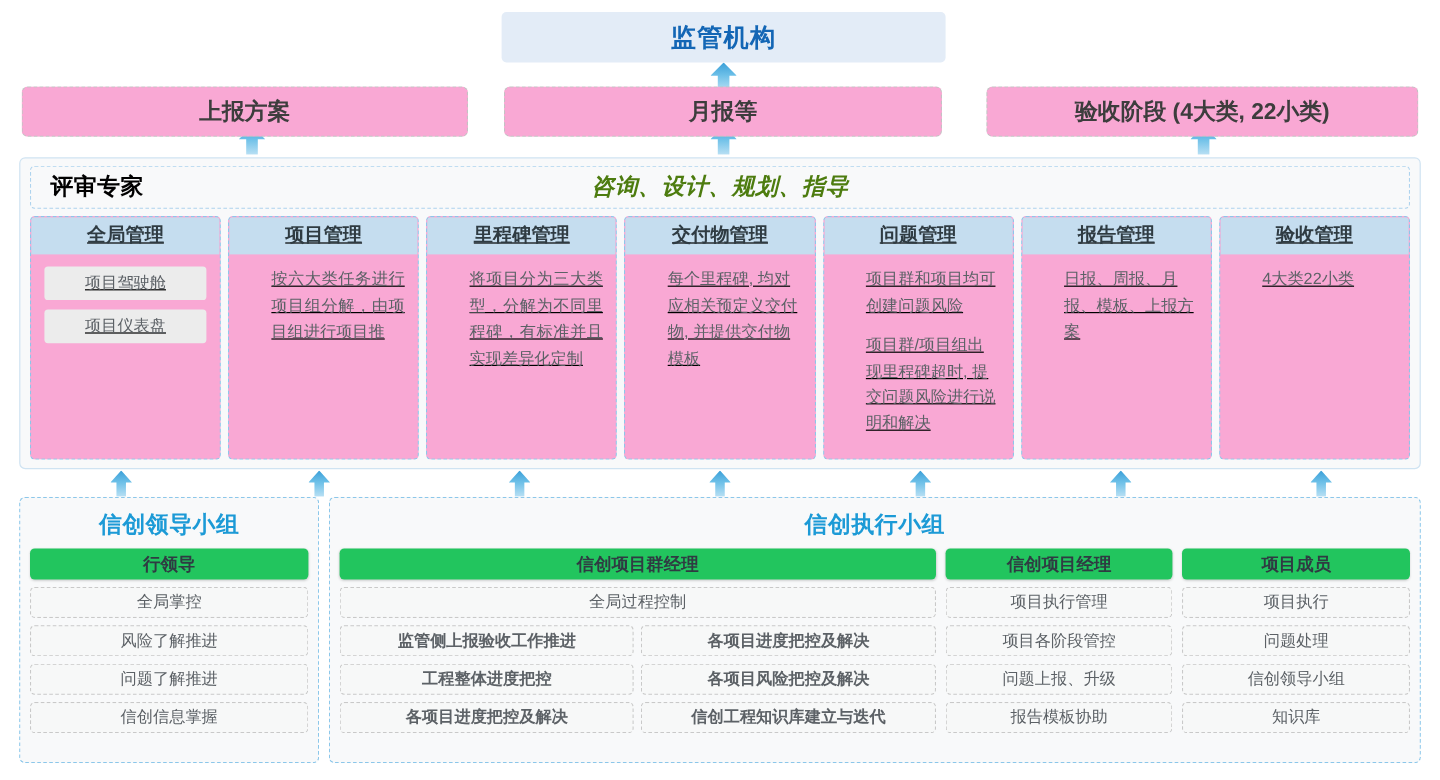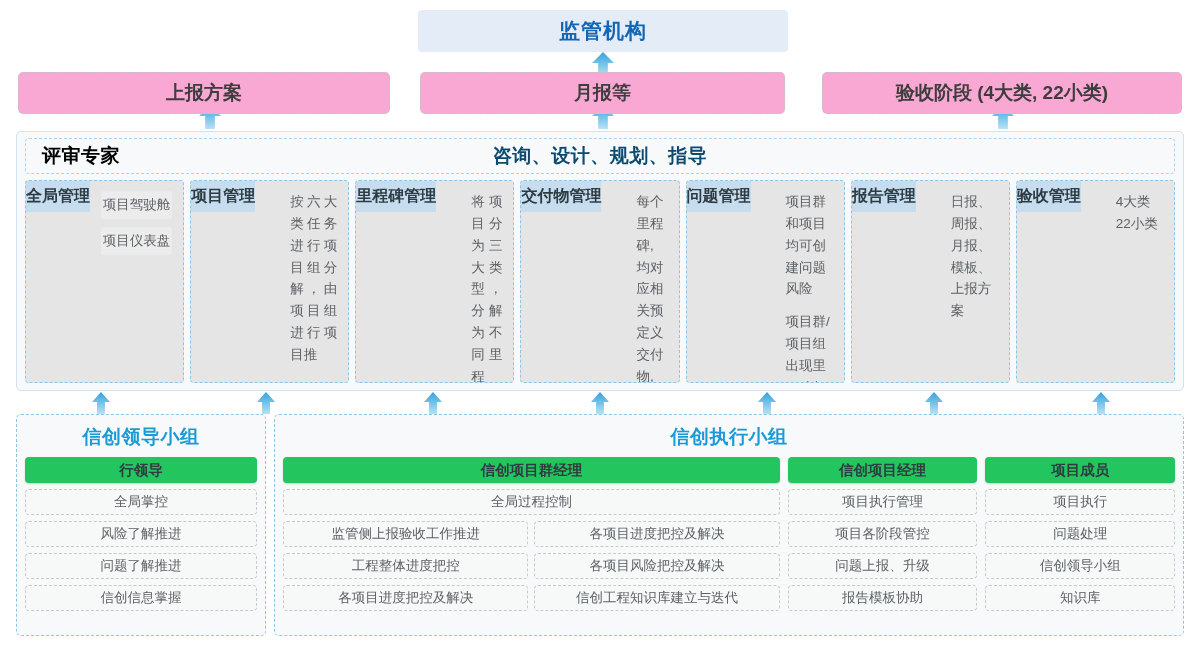--- a/index.html
+++ b/index.html
@@ -51,31 +51,31 @@
     position: absolute; left: 8px; top: 6px; right: 8px; height: 36px;
     border: 1px dashed #aed3ee; border-radius: 4px; background: #f8f9fa;
   }
   .mid-header .lbl-left {
     position: absolute; left: 16px; top: 50%; transform: translateY(-50%);
     color: #000000; font-size: 19px; font-weight: bold; letter-spacing: .5px;
   }
   .mid-header .lbl-center {
     position: absolute; left: 0; right: 0; top: 50%; transform: translateY(-50%);
     text-align: center;
-    color: #0c4a6e; font-size: 19px; font-weight: bold; letter-spacing: .5px;
+    color: #4d7c0f; font-size: 19px; font-weight: bold; letter-spacing: .5px; font-style: italic;
   }
 
   .cols {
     position: absolute; left: 8px; top: 48px; right: 8px; bottom: 7px;
     display: flex; gap: 6px;
   }
   .col {
     flex: 1 1 0; min-width: 0;
     border: 1px dashed #8cc7ea; border-radius: 4px;
-    background: #e5e5e5; display: flex; flex-direction: row; overflow: hidden;
+    background: #f9a8d4; display: flex; flex-direction: column; overflow: hidden; text-decoration: underline;
   }
   .col-head {
     height: 31px; background: #c5ddef; display: flex; align-items: center;
     justify-content: center; color: #2f3b42; font-size: 16px; font-weight: bold;
   }
   .col-body { flex: 1; padding: 10px 11px 8px 11px; }
   .col-body p {
     color: #5c6166; font-size: 13.5px; line-height: 1.62;
     text-align: justify; text-justify: inter-ideograph; margin-bottom: 11px; margin-left: 24px;
   }
@@ -108,21 +108,21 @@
     color: #2f3b42; font-size: 14.5px; font-weight: bold; margin-bottom: 6px;
   }
   .role-item {
     height: 26px; background: #f7f8f8; border: 1px dashed #c9c9c9; border-radius: 4px;
     display: flex; align-items: center; justify-content: center;
     color: #5c6166; font-size: 13.5px; margin-bottom: 6px; padding: 0 4px;
     white-space: nowrap;
   }
   .role-item:last-child { margin-bottom: 0; }
   .split-row { display: flex; gap: 6px; }
-  .split-row > .role-item { flex: 1 1 0; margin-bottom: 6px; }
+  .split-row > .role-item { flex: 1 1 0; margin-bottom: 6px; font-weight: bold; }
 </style>
 </head>
 <body>
 
 <div class="page">
 
   <div class="top-banner">
     <span>监管机构</span>
   </div>
 

